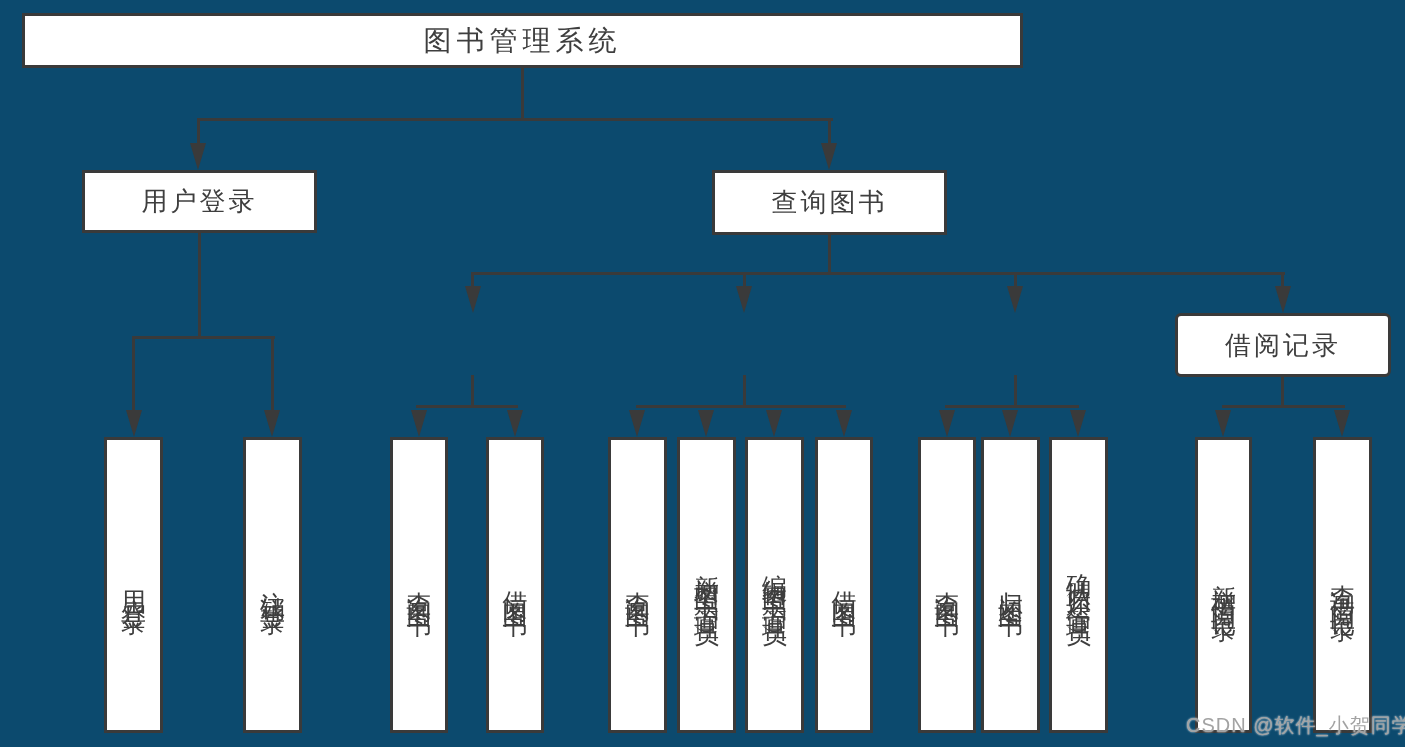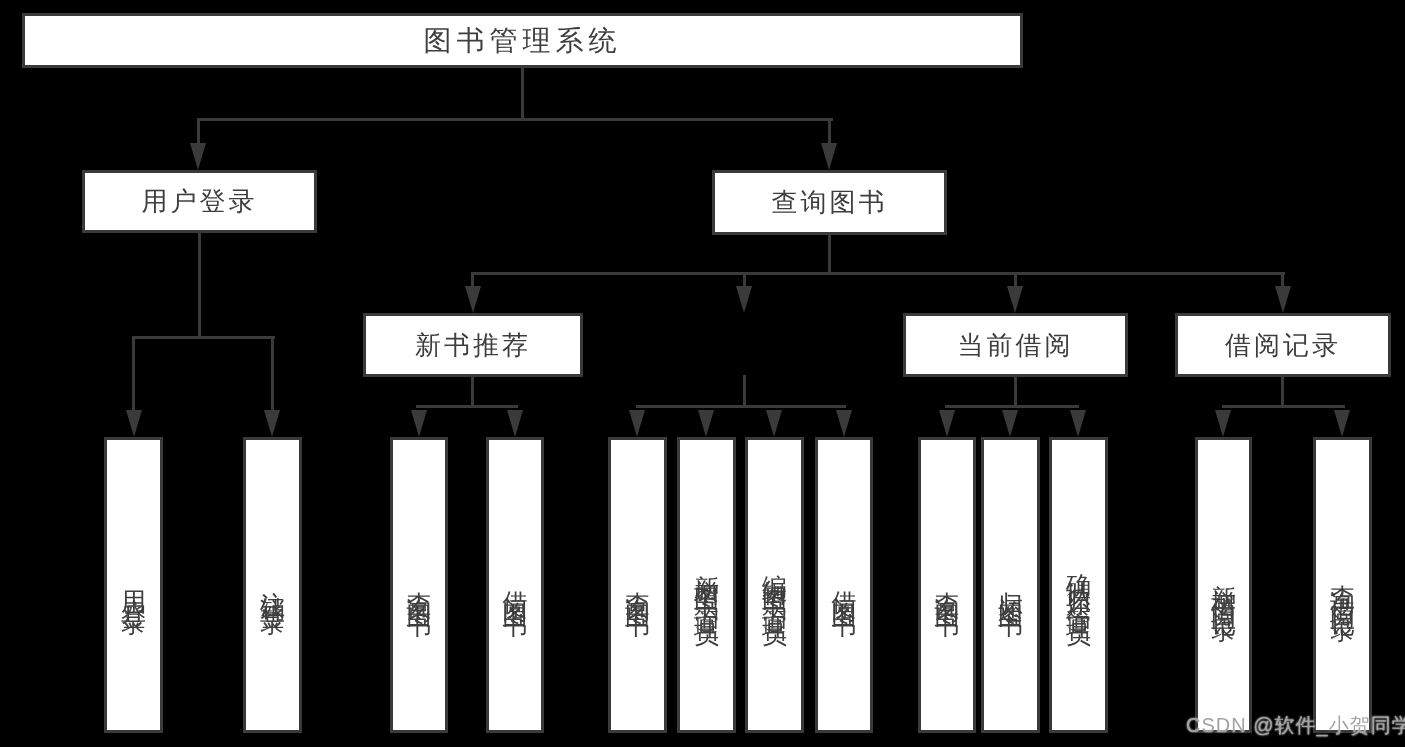--- a/index.html
+++ b/index.html
@@ -1,18 +1,18 @@
 <!DOCTYPE html>
 <html><head>
 <meta charset="utf-8">
 <style>
   html,body{margin:0;padding:0;background:#ffffff;}
   *{box-sizing:border-box;}
   .canvas{
-    position:relative;width:1405px;height:747px;background:#000000;overflow:hidden;
+    position:relative;width:1405px;height:747px;background:#0c4a6e;overflow:hidden;
     font-family:"Liberation Sans","DejaVu Sans",sans-serif;color:#3e3e3e;
   }
   .box{
     position:absolute;background:#ffffff;border:3px solid #3a3a3a;
     display:flex;align-items:center;justify-content:center;
     font-size:26px;letter-spacing:3px;white-space:nowrap;
   }
   .box.title{font-size:28px;letter-spacing:5px;}
   .box.v{
     writing-mode:vertical-rl;
@@ -82,23 +82,21 @@
   <div class="vline" style="left:1281px;top:375px;height:31px;"></div>
   <div class="hline" style="left:1222px;top:405px;width:123px;"></div>
   <div class="arrow" style="left:1215px;top:410px;"></div>
   <div class="arrow" style="left:1334px;top:410px;"></div>
 
   <div class="box title" style="left:22px;top:13px;width:1001px;height:55px;">图书管理系统</div>
 
   <div class="box" style="left:82px;top:170px;width:235px;height:63px;">用户登录</div>
   <div class="box" style="left:712px;top:170px;width:235px;height:65px;">查询图书</div>
 
-  <div class="box" style="left:363px;top:313px;width:220px;height:64px;">新书推荐</div>
-  <div class="box" style="left:903px;top:313px;width:225px;height:64px;">当前借阅</div>
-  <div class="box" style="left:1175px;top:313px;width:216px;height:64px;">借阅记录</div>
+  <div class="box" style="left:1175px;top:313px;width:216px;height:64px;border-radius:6px;">借阅记录</div>
 
   <div class="box v" style="left:104px;top:437px;width:59px;height:296px;">用户登录</div>
   <div class="box v" style="left:243px;top:437px;width:59px;height:296px;">注销登录</div>
 
   <div class="box v" style="left:390px;top:437px;width:58px;height:296px;">查询图书</div>
   <div class="box v" style="left:486px;top:437px;width:58px;height:296px;">借阅图书</div>
 
   <div class="box v" style="left:608px;top:437px;width:59px;height:296px;">查询图书</div>
   <div class="box v" style="left:677px;top:437px;width:59px;height:296px;">新增图书（管理员）</div>
   <div class="box v" style="left:745px;top:437px;width:59px;height:296px;">编辑图书（管理员）</div>

